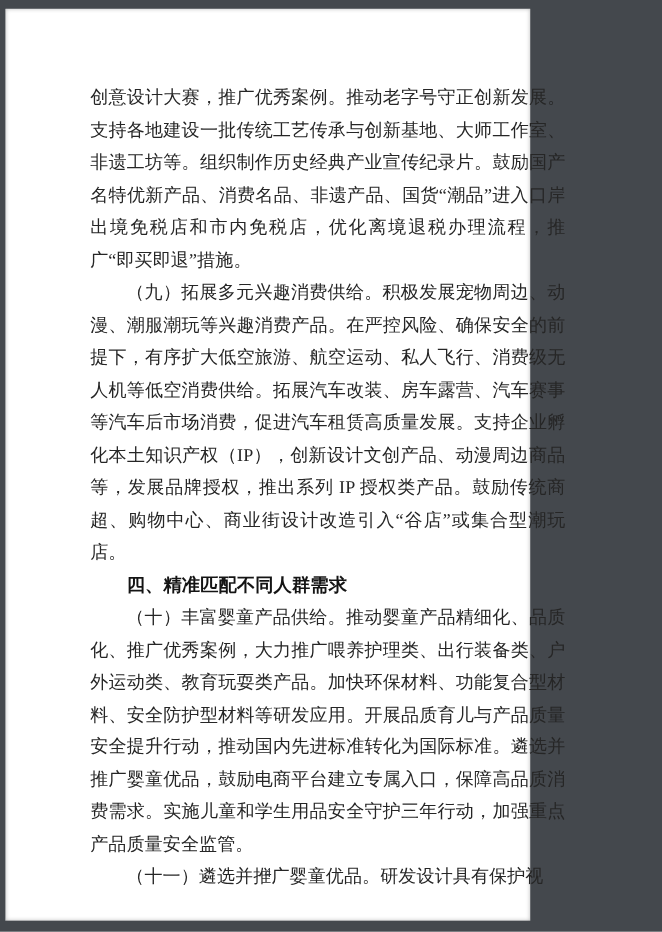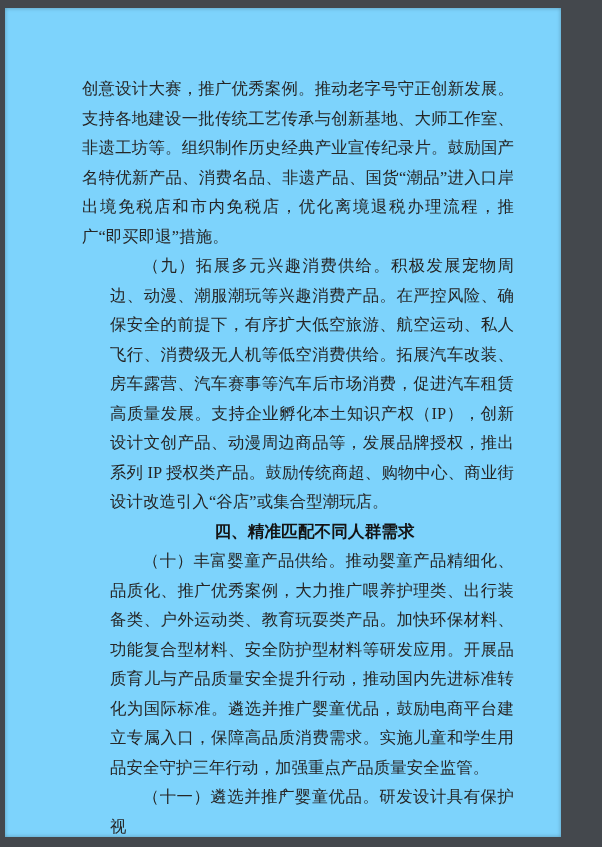--- a/index.html
+++ b/index.html
@@ -11,54 +11,53 @@
     height: 847px;
     position: relative;
     background: #44484d;
     font-family: "Liberation Serif", serif;
     overflow: hidden;
   }
   .page {
     position: absolute;
     left: 5px;
     top: 8px;
-    width: 556px;
+    width: 477px;
     height: 829px;
-    background: #7dd3fc;
+    background: #ffffff;
     box-shadow: inset 0 0 4px rgba(0,0,0,0.28);
   }
   .content {
     position: absolute;
     left: 77px;
     top: 66px;
     width: 432px;
     color: #262626;
     font-size: 16.4px;
     line-height: 29.5px;
     text-align: justify;
     letter-spacing: 0.1px;
   }
   p.body-para {
     margin: 0;
     padding: 0;
   }
   p.indent {
     text-indent: 2em;
-    margin-left: 28px;
   }
   h2.section-heading {
     margin: 0;
     padding: 0;
     font-family: "Liberation Sans", sans-serif;
     font-weight: 700;
     font-size: 16.6px;
     line-height: 29.5px;
     color: #141414;
     text-indent: 2em;
-    text-align: center;
+    text-align: left;
   }
   .page-number {
     position: absolute;
     left: 0;
     right: 0;
     bottom: 36px;
     text-align: center;
     font-size: 12.5px;
     color: #30343a;
     font-family: "Liberation Serif", serif;

